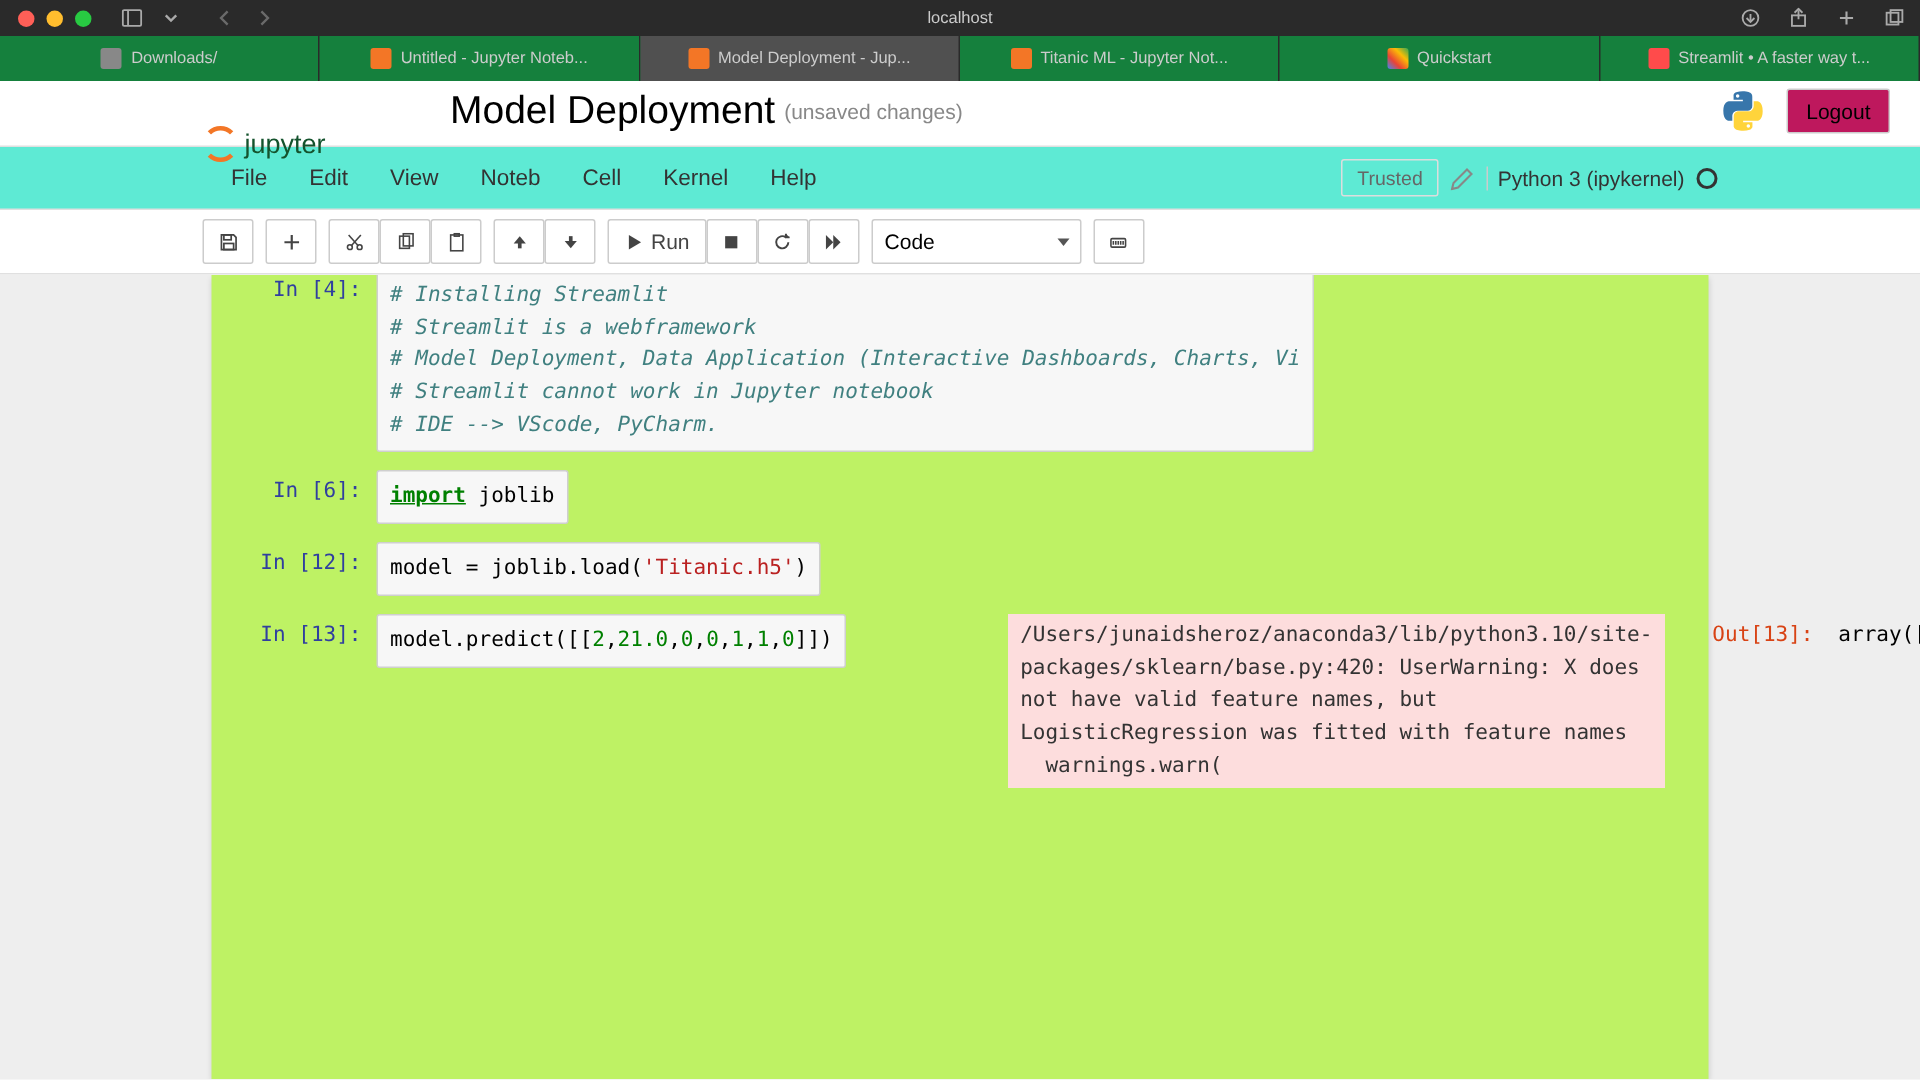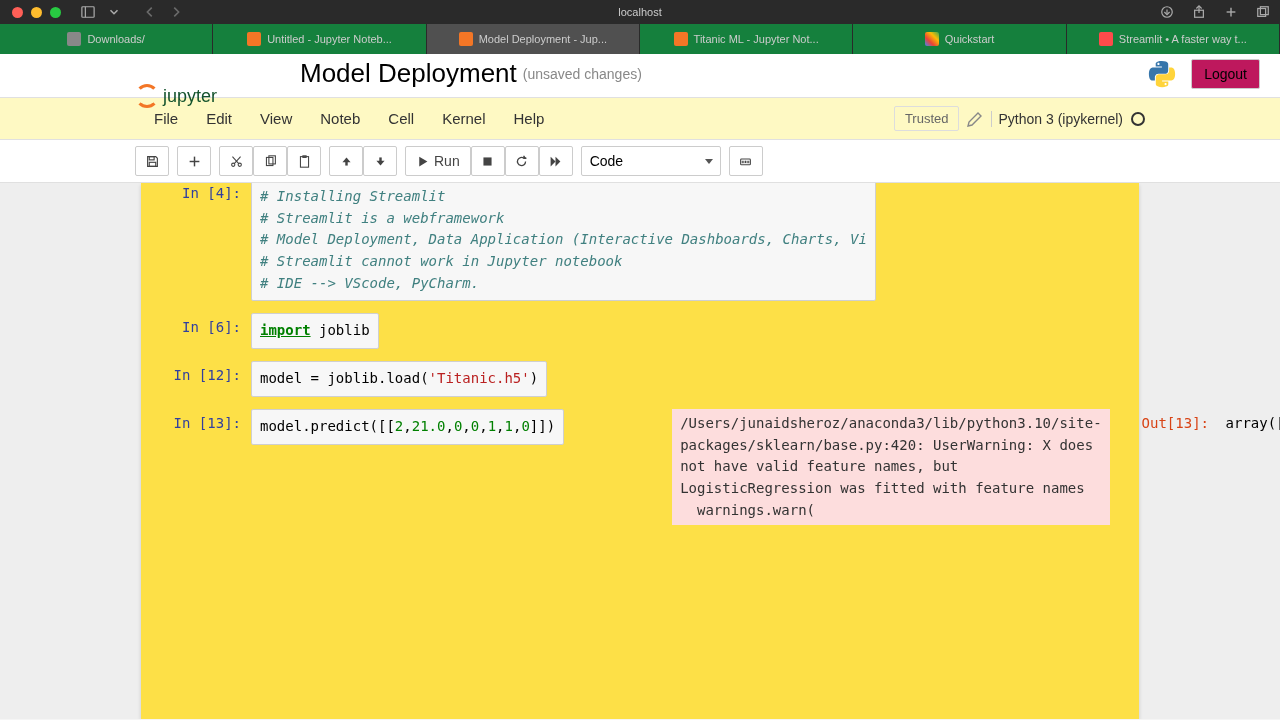--- a/index.html
+++ b/index.html
@@ -31,41 +31,41 @@
 .jupyter-header { background: #fff; display: flex; align-items: center; padding: 4px 20px 8px 135px; border-bottom: 1px solid #e0e0e0; position: relative; }
 .jupyter-logo { position:absolute; left:135px; top:-5px; display: flex; align-items: center; gap: 4px; font-size: 18px; font-weight: 300; color: #14532d; margin-top: 35px; }
 .jupyter-logo-mark { width:24px; height:24px; border:3px solid #f37626; border-radius:50%; border-left-color:transparent; border-right-color:transparent; }
 .notebook-title { margin-left: 165px; font-size: 26px; font-weight: 400; color: #000; }
 .unsaved { font-size: 14px; color: #888; margin-left: 6px; }
 .header-right { margin-left: auto; display: flex; align-items: center; gap: 14px; }
 .python-logo { width: 30px; height: 30px; }
 .logout-btn { border: 1px solid #ccc; padding: 6px 12px; font-size: 14px; background: #be185d; cursor: pointer; border-radius: 2px; }
 
 
-.menubar { background: #fef9c3; display: flex; align-items: center; padding: 8px 135px 8px 140px; border-bottom: 1px solid #e0e0e0; font-size: 15px; }
+.menubar { background: #5eead4; display: flex; align-items: center; padding: 8px 135px 8px 140px; border-bottom: 1px solid #e0e0e0; font-size: 15px; }
 .menubar-item { padding: 4px 14px; cursor: pointer; color: #333; }
 .menubar-right { margin-left: auto; display: flex; align-items: center; gap: 8px; }
 .trusted { border: 1px solid #ddd; padding: 4px 10px; font-size: 13px; color: #666; border-radius: 2px; }
 .edit-icon { width: 16px; height: 16px; color: #888; }
 .kernel-name { font-size: 14px; color: #333; padding-left:6px; border-left:1px solid #ccc; }
 .kernel-indicator { width: 14px; height: 14px; border: 2px solid #333; border-radius: 50%; }
 
 
 .toolbar { background: #fff; display: flex; align-items: center; padding: 6px 135px; border-bottom: 1px solid #e0e0e0; gap: 2px; }
 .tool-group { display: flex; gap: 0; margin-right: 6px; }
 .tool-btn { border: 1px solid #ccc; background: #fff; width: 34px; height: 30px; display: flex; align-items: center; justify-content: center; cursor: pointer; color: #444; font-size: 14px; border-radius: 2px; }
 .tool-btn svg { width: 13px; height: 13px; }
 .run-btn { width: auto; padding: 0 10px; gap: 5px; font-size: 14px; }
 .cell-type-select { border: 1px solid #ccc; height: 30px; padding: 0 24px 0 8px; font-size: 14px; border-radius: 2px; background: #fff; min-width: 140px; appearance: none; position:relative; }
 .select-wrap { position: relative; }
 .select-wrap::after { content: ''; position: absolute; right: 8px; top: 13px; width: 0; height: 0; border-left: 4px solid transparent; border-right: 4px solid transparent; border-top: 5px solid #555; pointer-events: none; }
 
 
 .notebook-wrapper { background: #eee; padding: 0; height: calc(100vh - 184px); overflow-y: auto; display:flex; justify-content:center; }
-.notebook { background: #fde047; width: 998px; box-shadow: 0 2px 4px rgba(0,0,0,0.15); padding-bottom: 20px; }
+.notebook { background: #bef264; width: 998px; box-shadow: 0 2px 4px rgba(0,0,0,0.15); padding-bottom: 20px; }
 
 .cell { display: flex; padding: 4px 8px 4px 2px; margin: 4px 0; }
 .cell.selected { border: 1px solid #66BB6A; border-left: 5px solid #66BB6A; margin-left:-3px; padding-left:0; }
 .prompt { width: 108px; text-align: right; padding: 6px 10px 0 0; font-family: "Menlo", monospace; font-size: 14px; flex-shrink: 0; }
 .prompt-in { color: #303F9F; font-weight: 500; }
 .prompt-out { color: #D84315; font-weight: 500; padding-left: 32px; }
 .cell-body { flex: 1; }
 .code-input { border: 1px solid #cfcfcf; background: #f7f7f7; padding: 6px 8px; font-family: "Menlo", monospace; font-size: 14px; white-space: pre; overflow-x: hidden; line-height: 1.55; border-radius: 2px; }
 .output-text { font-family: "Menlo", monospace; font-size: 14px; padding: 4px 8px; white-space: pre-wrap; line-height: 1.55; }
 .warning-output { background: #fddddd; color: #333; }

